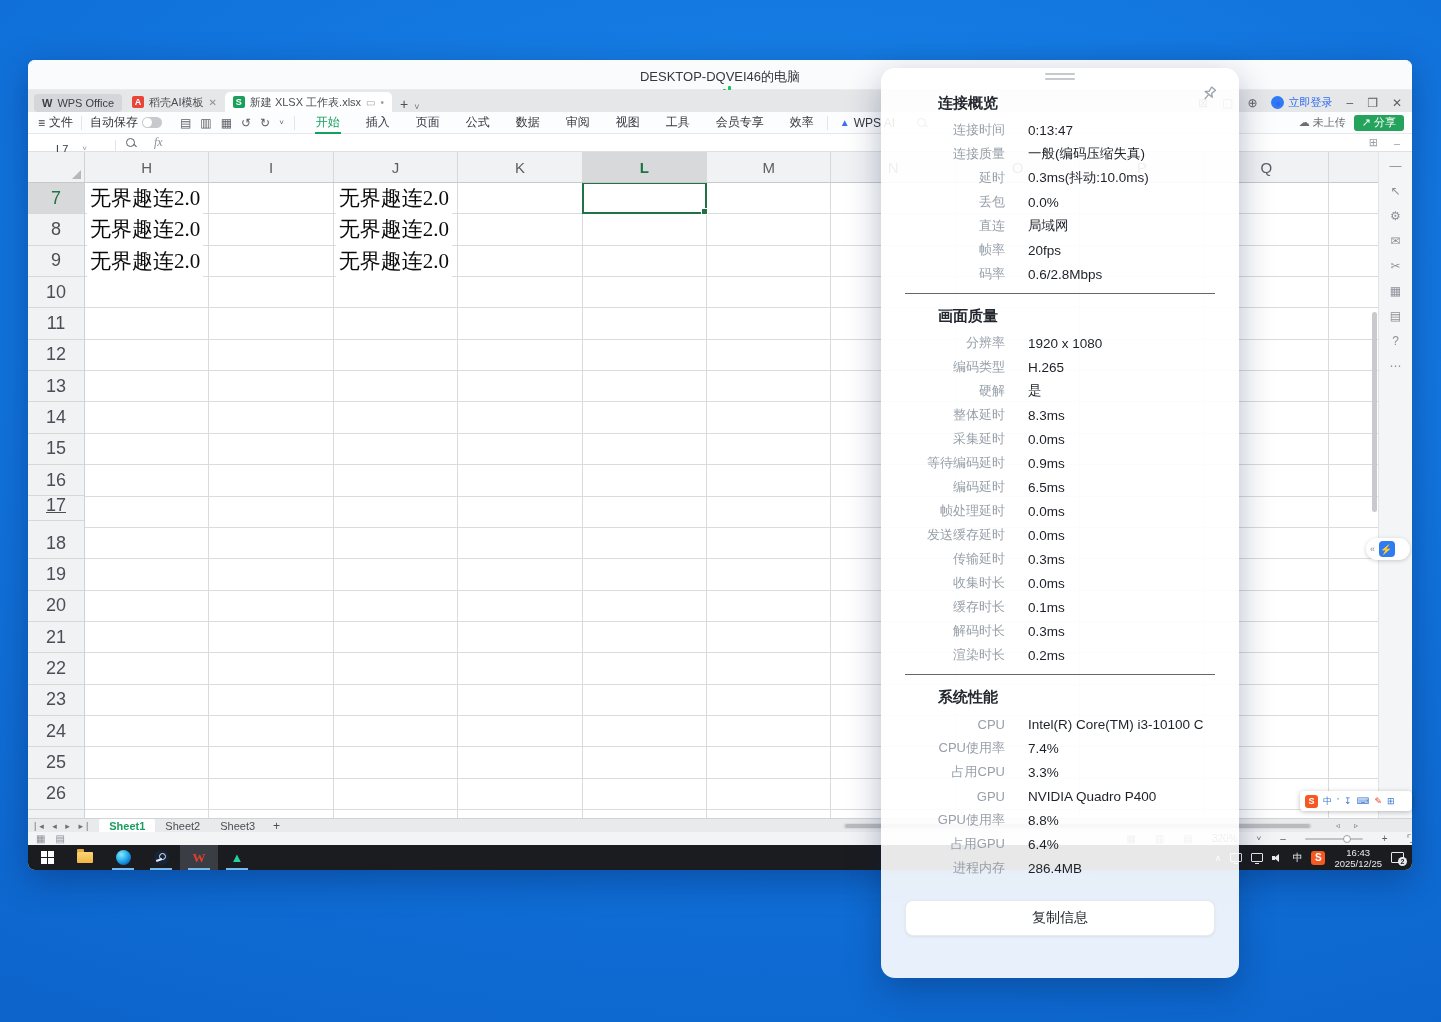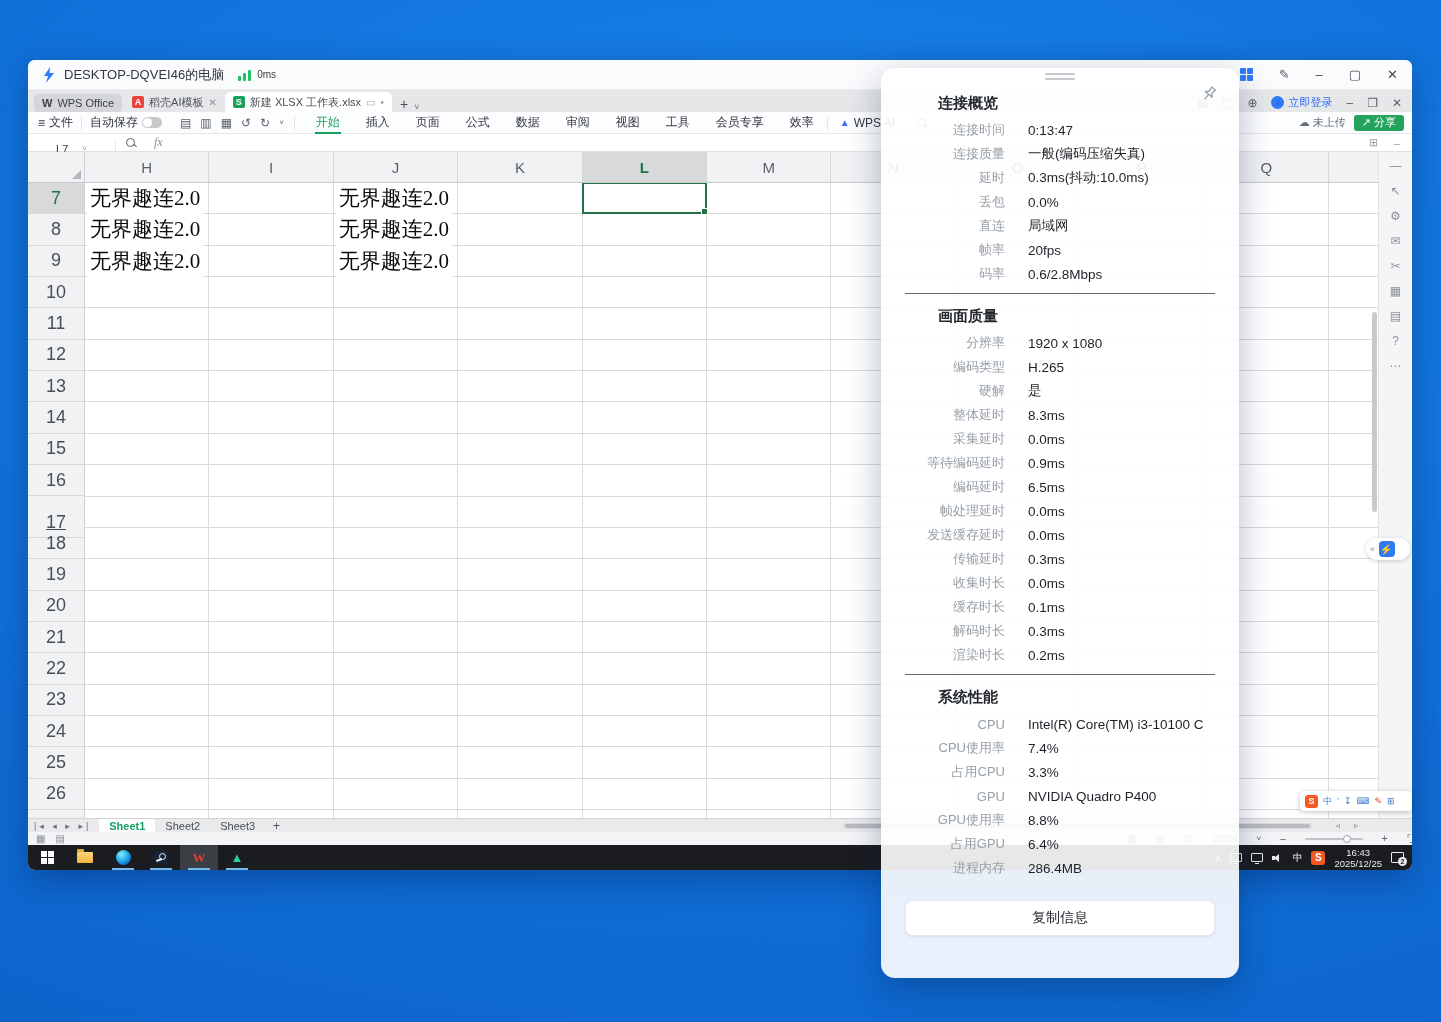--- a/index.html
+++ b/index.html
@@ -5,21 +5,21 @@
   * { margin:0; padding:0; box-sizing:border-box; }
   html,body { width:1441px; height:1022px; overflow:hidden; font-family:"Liberation Sans",sans-serif; }
   .desktop { position:relative; width:1441px; height:1022px;
     background: radial-gradient(120% 95% at 55% 28%, #1a87ec 0%, #1173dc 45%, #0b60c6 100%); }
 
   
   .rwin { position:absolute; left:28px; top:60px; width:1384px; height:810px;
     background:#fff; border-radius:7px; overflow:hidden;
     box-shadow:0 10px 34px rgba(0,20,70,.35); }
   .rw-titlebar { position:absolute; left:0; top:0; right:0; height:30px; background:#fafbfd;
-    border-bottom:1px solid #ececf0; display:flex; align-items:center; padding:2px 10px; }
+    border-bottom:1px solid #ececf0; display:flex; align-items:center; padding:8px 10px;flex-direction:column; }
   .bolt { width:14px; height:16px; margin:0 8px 0 4px; }
   .rw-title { font-size:13px; color:#34383f; }
   .sigbars { display:flex; align-items:flex-end; gap:2px; margin:0 6px 0 14px; height:12px; }
   .sigbars i { display:block; width:3px; background:#1fc364; border-radius:1px; }
   .sigbars i:nth-child(1){height:5px}.sigbars i:nth-child(2){height:8px}.sigbars i:nth-child(3){height:11px}
   .rw-latency { font-size:10px; color:#404040; }
   .rw-ctrls { margin-left:auto; display:flex; align-items:center; gap:26px; padding-right:4px; }
   .gridicon { width:13px; height:13px; display:grid; grid-template-columns:6px 6px; grid-template-rows:6px 6px; gap:1px; }
   .gridicon i { background:#2f7bf5; border-radius:1px; }
   .noteicon { font-size:13px; color:#5a5f66; }
@@ -338,21 +338,21 @@
           <div class="rowhead sel" style="top: 0px; height: 31.35px;">7</div>
           <div class="rowhead" style="top: 31.35px; height: 31.35px;">8</div>
           <div class="rowhead" style="top: 62.7px; height: 31.35px;">9</div>
           <div class="rowhead" style="top: 94.05px; height: 31.35px;">10</div>
           <div class="rowhead" style="top: 125.4px; height: 31.35px;">11</div>
           <div class="rowhead" style="top: 156.75px; height: 31.35px;">12</div>
           <div class="rowhead" style="top: 188.1px; height: 31.35px;">13</div>
           <div class="rowhead" style="top: 219.45px; height: 31.35px;">14</div>
           <div class="rowhead" style="top: 250.8px; height: 31.35px;">15</div>
           <div class="rowhead" style="top: 282.15px; height: 31.35px;">16</div>
-          <div class="rowhead" style="top: 324px; height: 31.35px; text-decoration: underline;">17</div>
+          <div class="rowhead" style="top: 307px; height: 31.35px; text-decoration: underline;">17</div>
           <div class="rowhead" style="top: 344.85px; height: 31.35px;">18</div>
           <div class="rowhead" style="top: 376.2px; height: 31.35px;">19</div>
           <div class="rowhead" style="top: 407.55px; height: 31.35px;">20</div>
           <div class="rowhead" style="top: 438.9px; height: 31.35px;">21</div>
           <div class="rowhead" style="top: 470.25px; height: 31.35px;">22</div>
           <div class="rowhead" style="top: 501.6px; height: 31.35px;">23</div>
           <div class="rowhead" style="top: 532.95px; height: 31.35px;">24</div>
           <div class="rowhead" style="top: 564.3px; height: 31.35px;">25</div>
           <div class="rowhead" style="top: 595.65px; height: 31.35px;">26</div>
           <div class="rowhead" style="top: 627px; height: 31.35px;">27</div>

